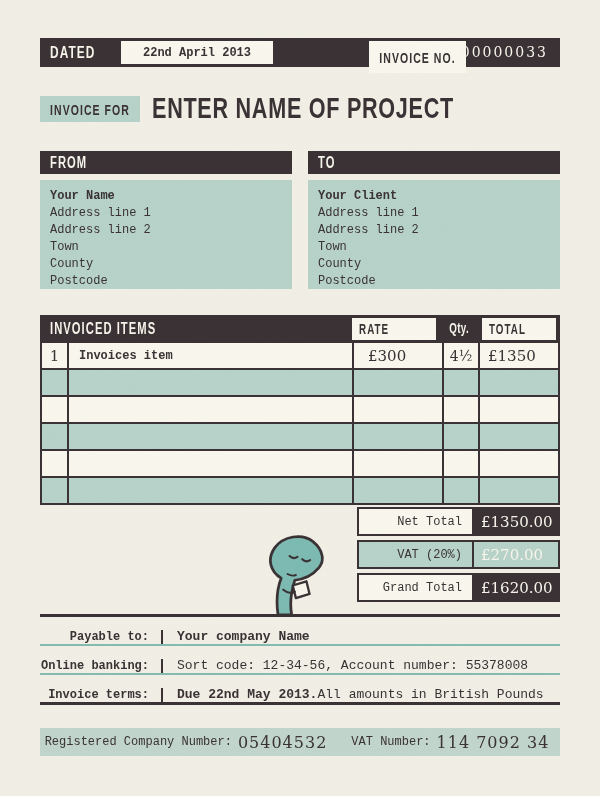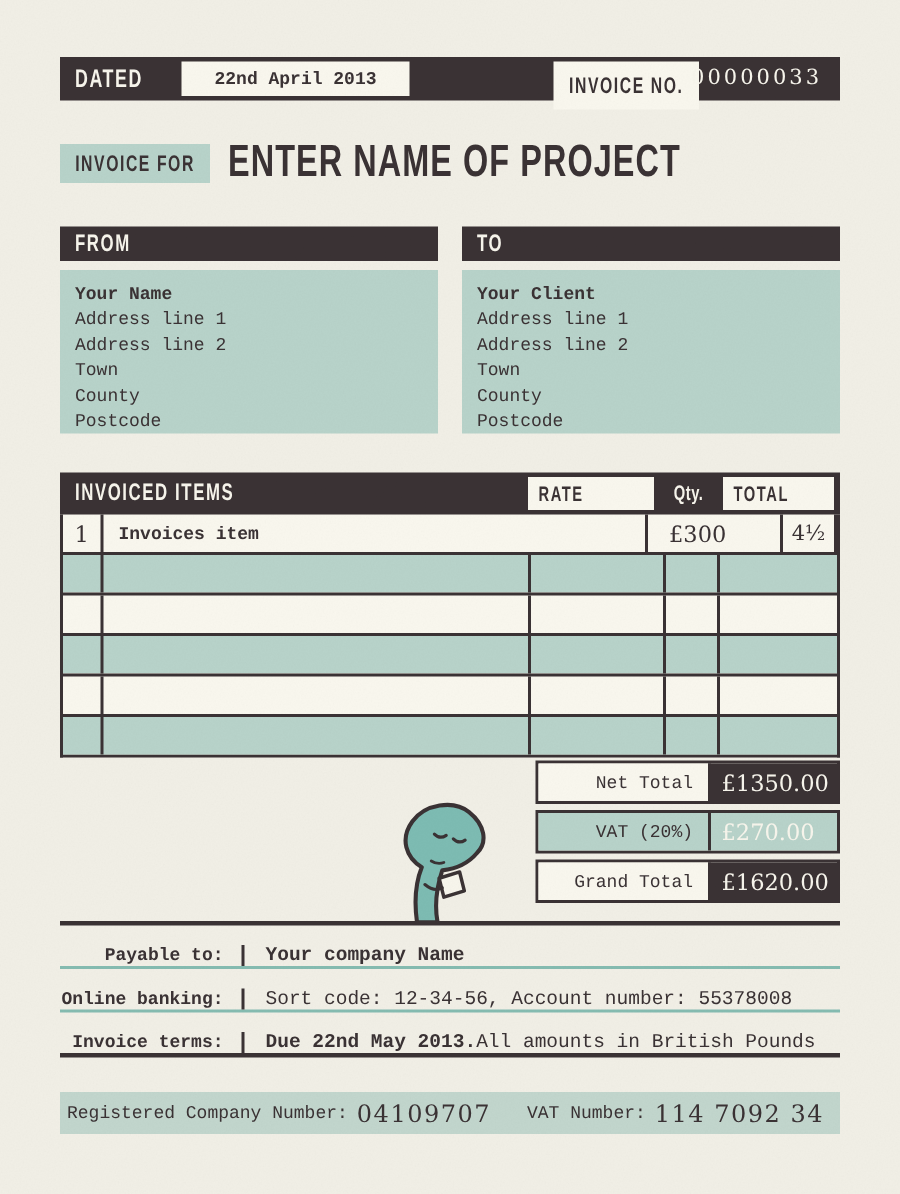--- a/index.html
+++ b/index.html
@@ -154,20 +154,21 @@
       <div class="hbox hb-total">
         <span class="cond">TOTAL</span>
       </div>
     </div>
     <div class="items-body">
       <div class="irow white">
         <div class="c c-num serif">1</div>
         <div class="c c-desc">Invoices item</div>
         <div class="c c-rate serif">£300</div>
         <div class="c c-qty serif">4½</div>
+        <div class="c c-total serif">£1350</div>
       </div>
       <div class="irow teal">
         <div class="c c-num"></div>
           <div class="c c-desc"></div>
           <div class="c c-rate"></div>
           <div class="c c-qty"></div>
           <div class="c c-total"></div>
       </div>
       <div class="irow white">
         <div class="c c-num"></div>
@@ -237,21 +238,21 @@
       <div class="plabel">Invoice terms:</div>
       <div class="pvalue">
         <span class="pbold">Due 22nd May 2013.</span>
           <span> All amounts in British Pounds</span>
       </div>
     </div>
   </div>
 
   <div class="footer">
     <span class="mlabel">Registered Company Number:</span>
-    <span class="serif">04109707</span>
+    <span class="serif">05404532</span>
     <span class="gap"></span>
     <span class="mlabel">VAT Number:</span>
     <span class="serif">114 7092 34</span>
   </div>
 
   <svg class="tex" aria-hidden="true">
     <filter id="grain">
       <feTurbulence type="fractalNoise" baseFrequency="0.9" numOctaves="2" stitchTiles="stitch"></feTurbulence>
       <feColorMatrix type="saturate" values="0"></feColorMatrix>
       <feComponentTransfer>

